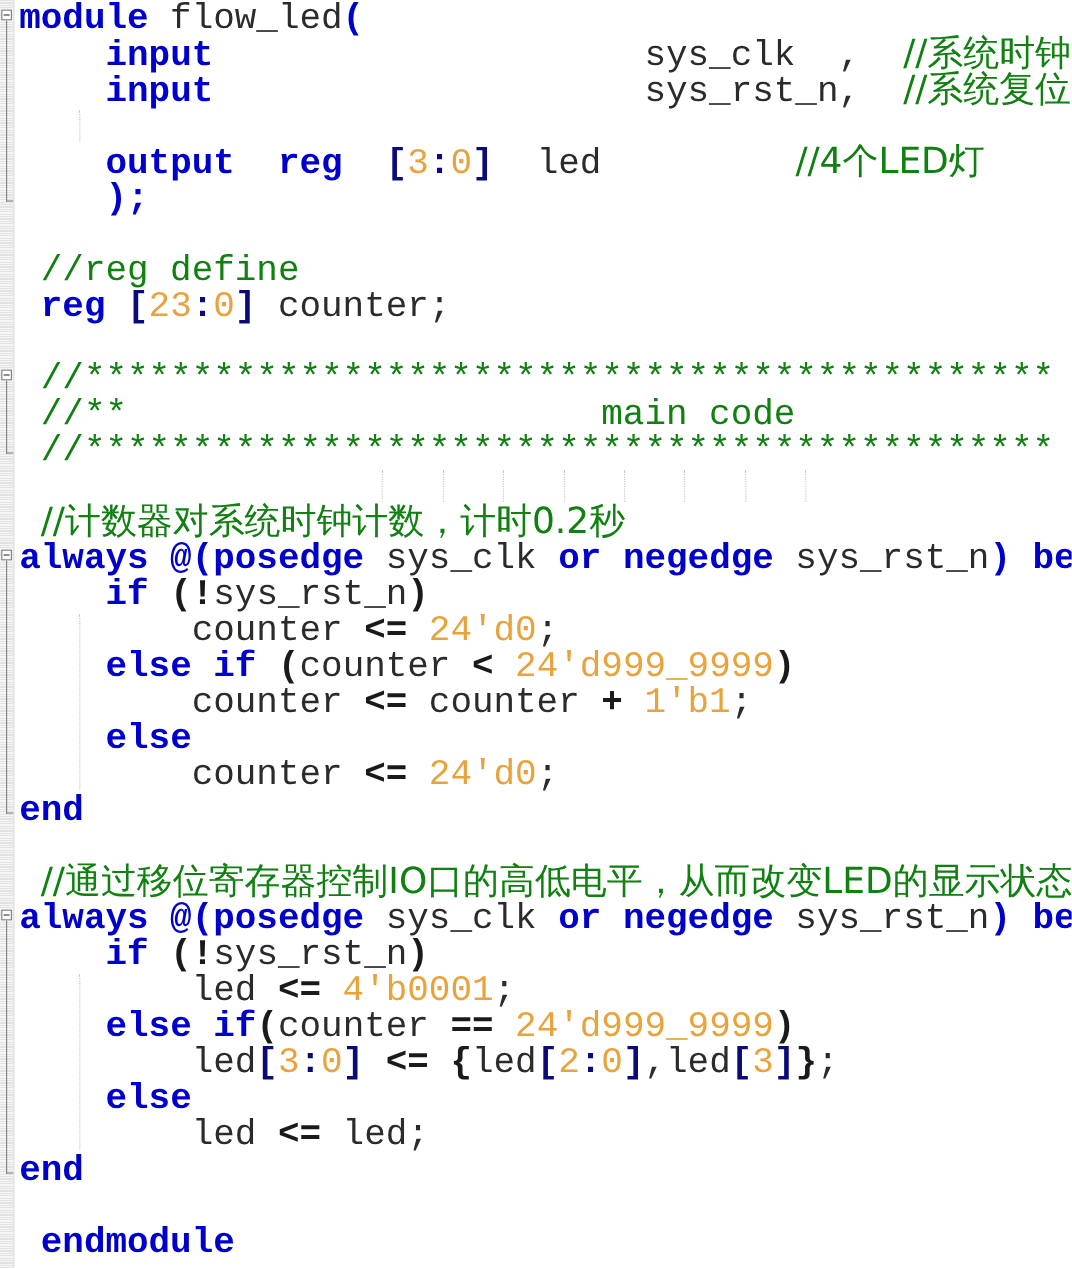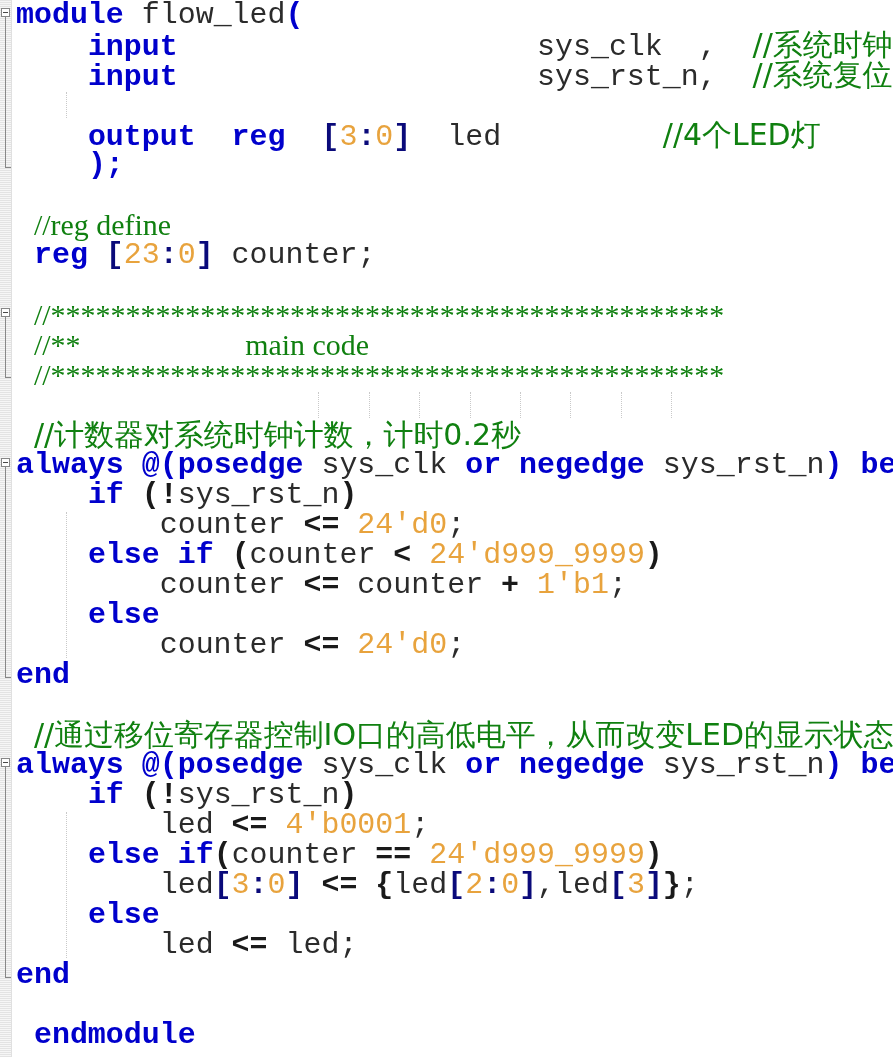--- a/index.html
+++ b/index.html
@@ -91,21 +91,21 @@
     line-height: 30px;
     white-space: pre;
     letter-spacing: 0px;
     color: #1a1a1a;
   }
   .line {
     height: 30px;
     white-space: pre;
   }
   .kw   { color: #0000cc; font-weight: bold; }
-  .cmt  { color: #108010; font-family: Liberation Serif, serif; }
+  .cmt  { color: #108010; }
   .num  { color: #e8a33d; }
   .id   { color: #2b2b2b; }
   .op   { color: #1a1a1a; }
   .opb  { color: #1a1a1a; font-weight: bold; }
   .brk  { color: #0a0a7a; font-weight: bold; }
   .cjk  { font-family: "DejaVu Sans", "Liberation Sans", sans-serif; }
 </style>
 </head>
 <body>
 

